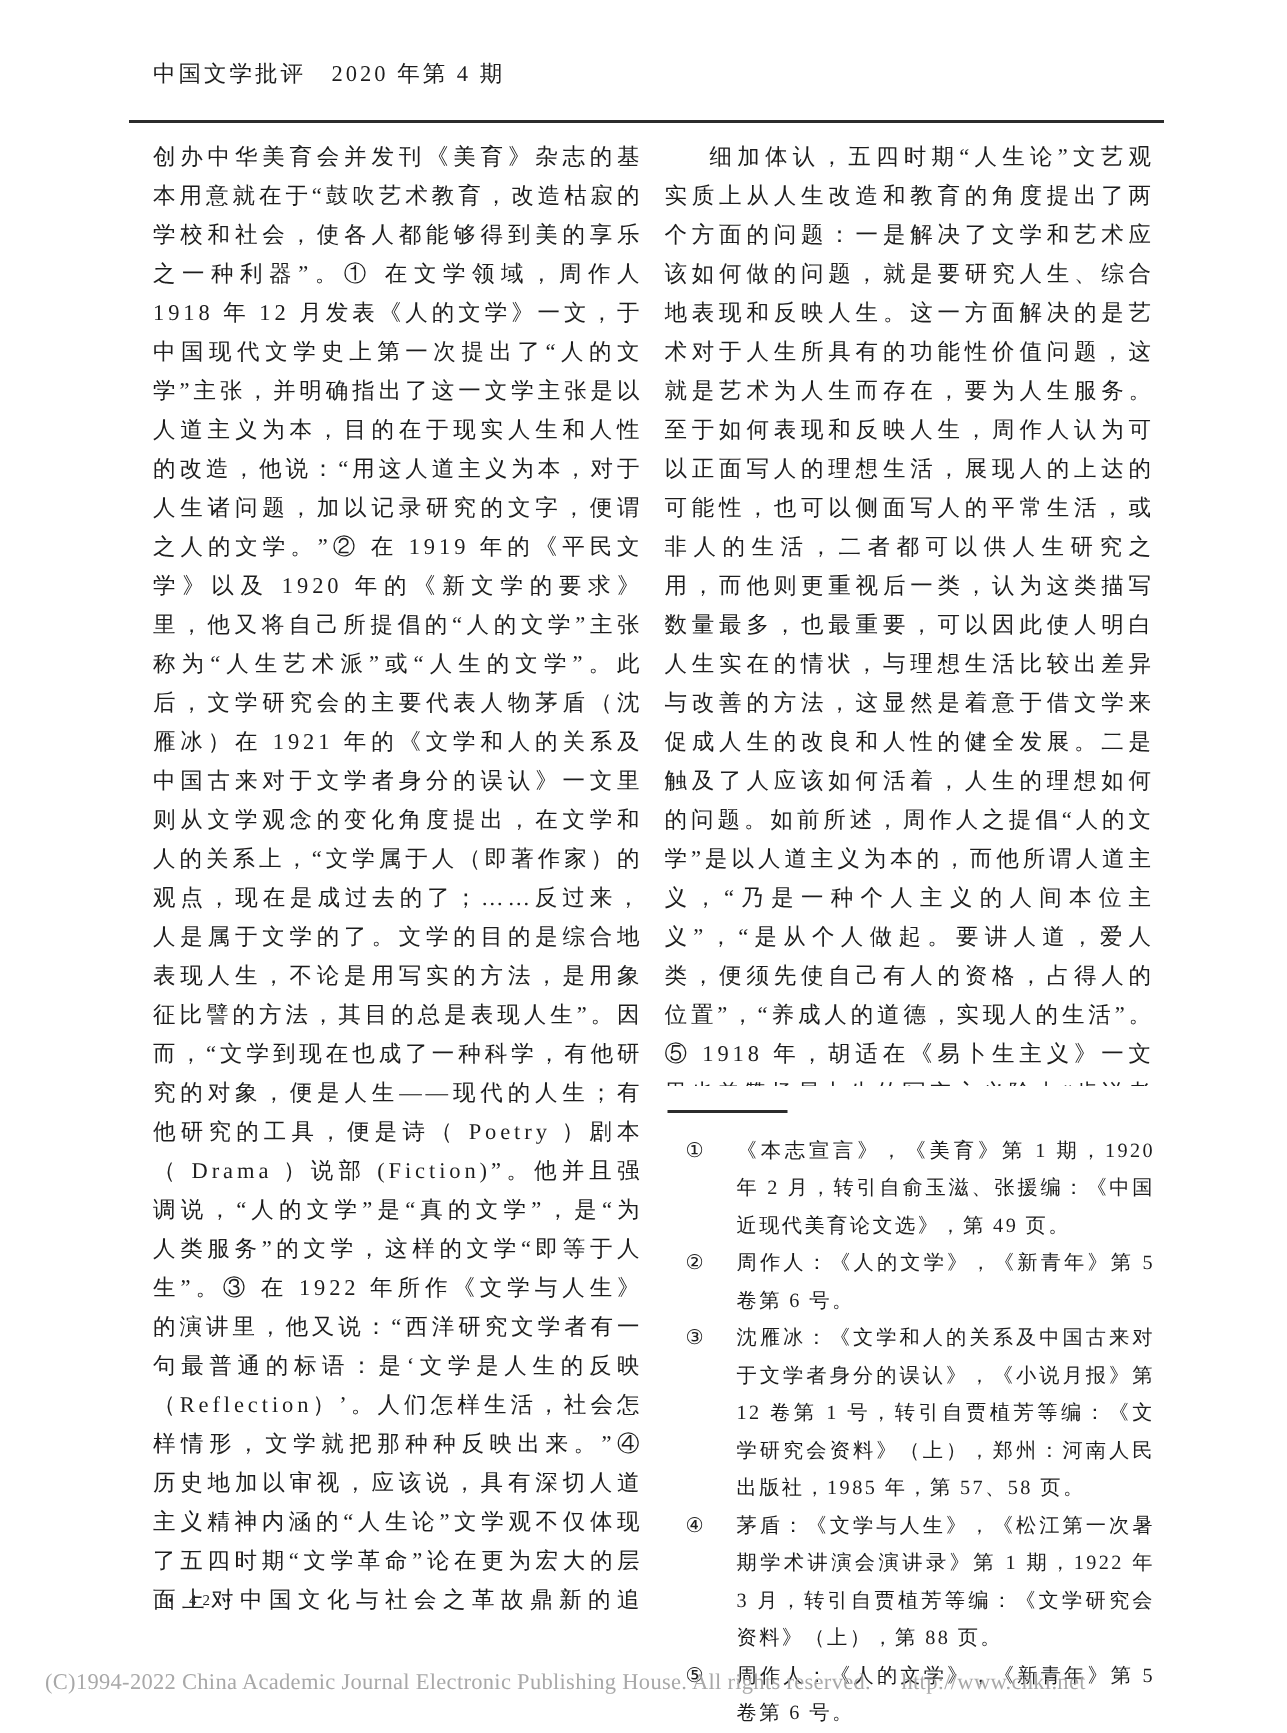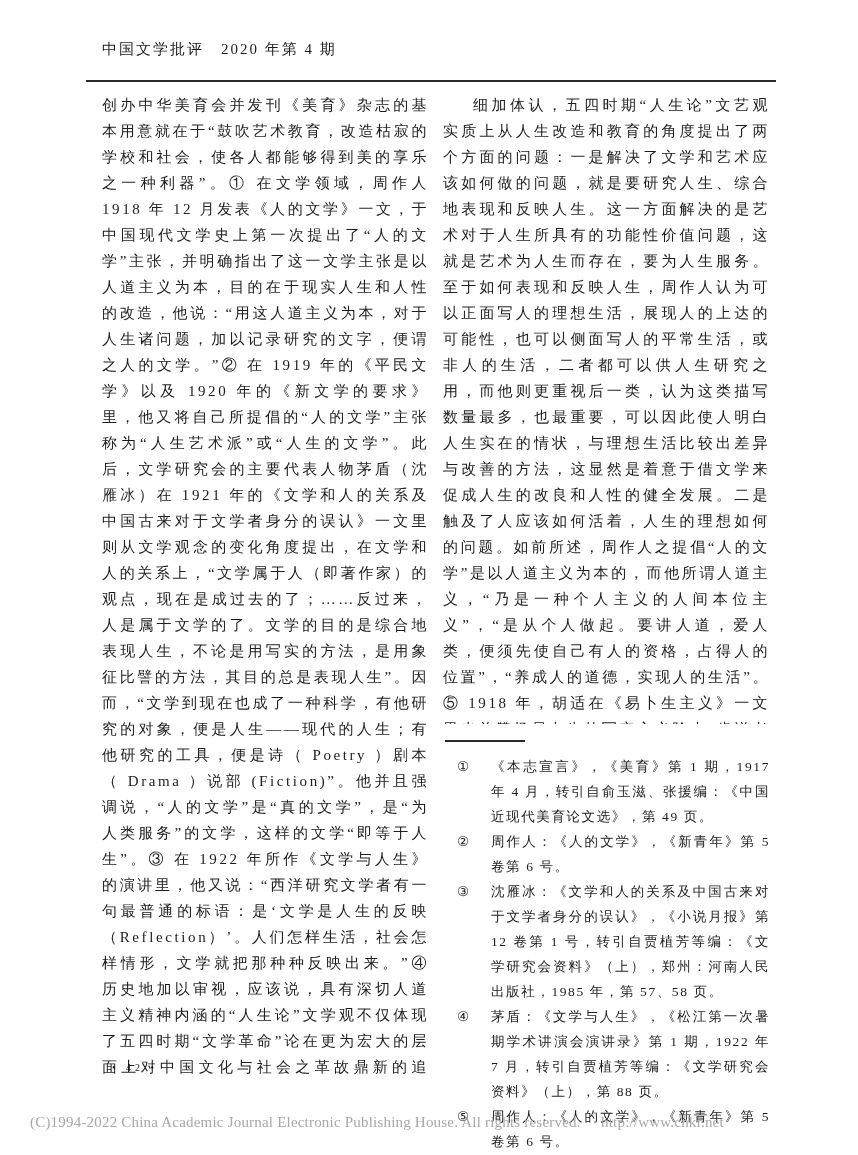--- a/index.html
+++ b/index.html
@@ -95,33 +95,33 @@
   <div class="pagenum">• 42 •</div>
 
   <div class="col col-right">
     <p class="body-par">细加体认，五四时期“人生论”文艺观实质上从人生改造和教育的角度提出了两个方面的问题：一是解决了文学和艺术应该如何做的问题，就是要研究人生、综合地表现和反映人生。这一方面解决的是艺术对于人生所具有的功能性价值问题，这就是艺术为人生而存在，要为人生服务。至于如何表现和反映人生，周作人认为可以正面写人的理想生活，展现人的上达的可能性，也可以侧面写人的平常生活，或非人的生活，二者都可以供人生研究之用，而他则更重视后一类，认为这类描写数量最多，也最重要，可以因此使人明白人生实在的情状，与理想生活比较出差异与改善的方法，这显然是着意于借文学来促成人生的改良和人性的健全发展。二是触及了人应该如何活着，人生的理想如何的问题。如前所述，周作人之提倡“人的文学”是以人道主义为本的，而他所谓人道主义，“乃是一种个人主义的人间本位主义”，“是从个人做起。要讲人道，爱人类，便须先使自己有人的资格，占得人的位置”，“养成人的道德，实现人的生活”。⑤ 1918 年，胡适在《易卜生主义》一文里也曾赞扬易卜生的写实主义除去“肯说老实话”，“能把社会种种腐败龌龊的实在情形写出来叫大家仔细看”，还有一种完全积极的主张，“他主张个</p>
 
     <div class="fn-sep"></div>
 
     <div class="footnotes">
       <div class="fn">
         <span class="fn-marker">①</span>
-        <span class="fn-text">《本志宣言》，《美育》第 1 期，1917 年 4 月，转引自俞玉滋、张援编：《中国近现代美育论文选》，第 49 页。</span>
+        <span class="fn-text">《本志宣言》，《美育》第 1 期，1920 年 2 月，转引自俞玉滋、张援编：《中国近现代美育论文选》，第 49 页。</span>
       </div>
       <div class="fn">
         <span class="fn-marker">②</span>
         <span class="fn-text">周作人：《人的文学》，《新青年》第 5 卷第 6 号。</span>
       </div>
       <div class="fn">
         <span class="fn-marker">③</span>
         <span class="fn-text">沈雁冰：《文学和人的关系及中国古来对于文学者身分的误认》，《小说月报》第 12 卷第 1 号，转引自贾植芳等编：《文学研究会资料》（上），郑州：河南人民出版社，1985 年，第 57、58 页。</span>
       </div>
       <div class="fn">
         <span class="fn-marker">④</span>
-        <span class="fn-text">茅盾：《文学与人生》，《松江第一次暑期学术讲演会演讲录》第 1 期，1922 年 7 月，转引自贾植芳等编：《文学研究会资料》（上），第 88 页。</span>
+        <span class="fn-text">茅盾：《文学与人生》，《松江第一次暑期学术讲演会演讲录》第 1 期，1922 年 3 月，转引自贾植芳等编：《文学研究会资料》（上），第 88 页。</span>
       </div>
       <div class="fn">
         <span class="fn-marker">⑤</span>
         <span class="fn-text">周作人：《人的文学》，《新青年》第 5 卷第 6 号。</span>
       </div>
     </div>
   </div>
 
   <div class="footer">
     <span class="footer-copy">(C)1994-2022 China Academic Journal Electronic Publishing House. All rights reserved.</span>

